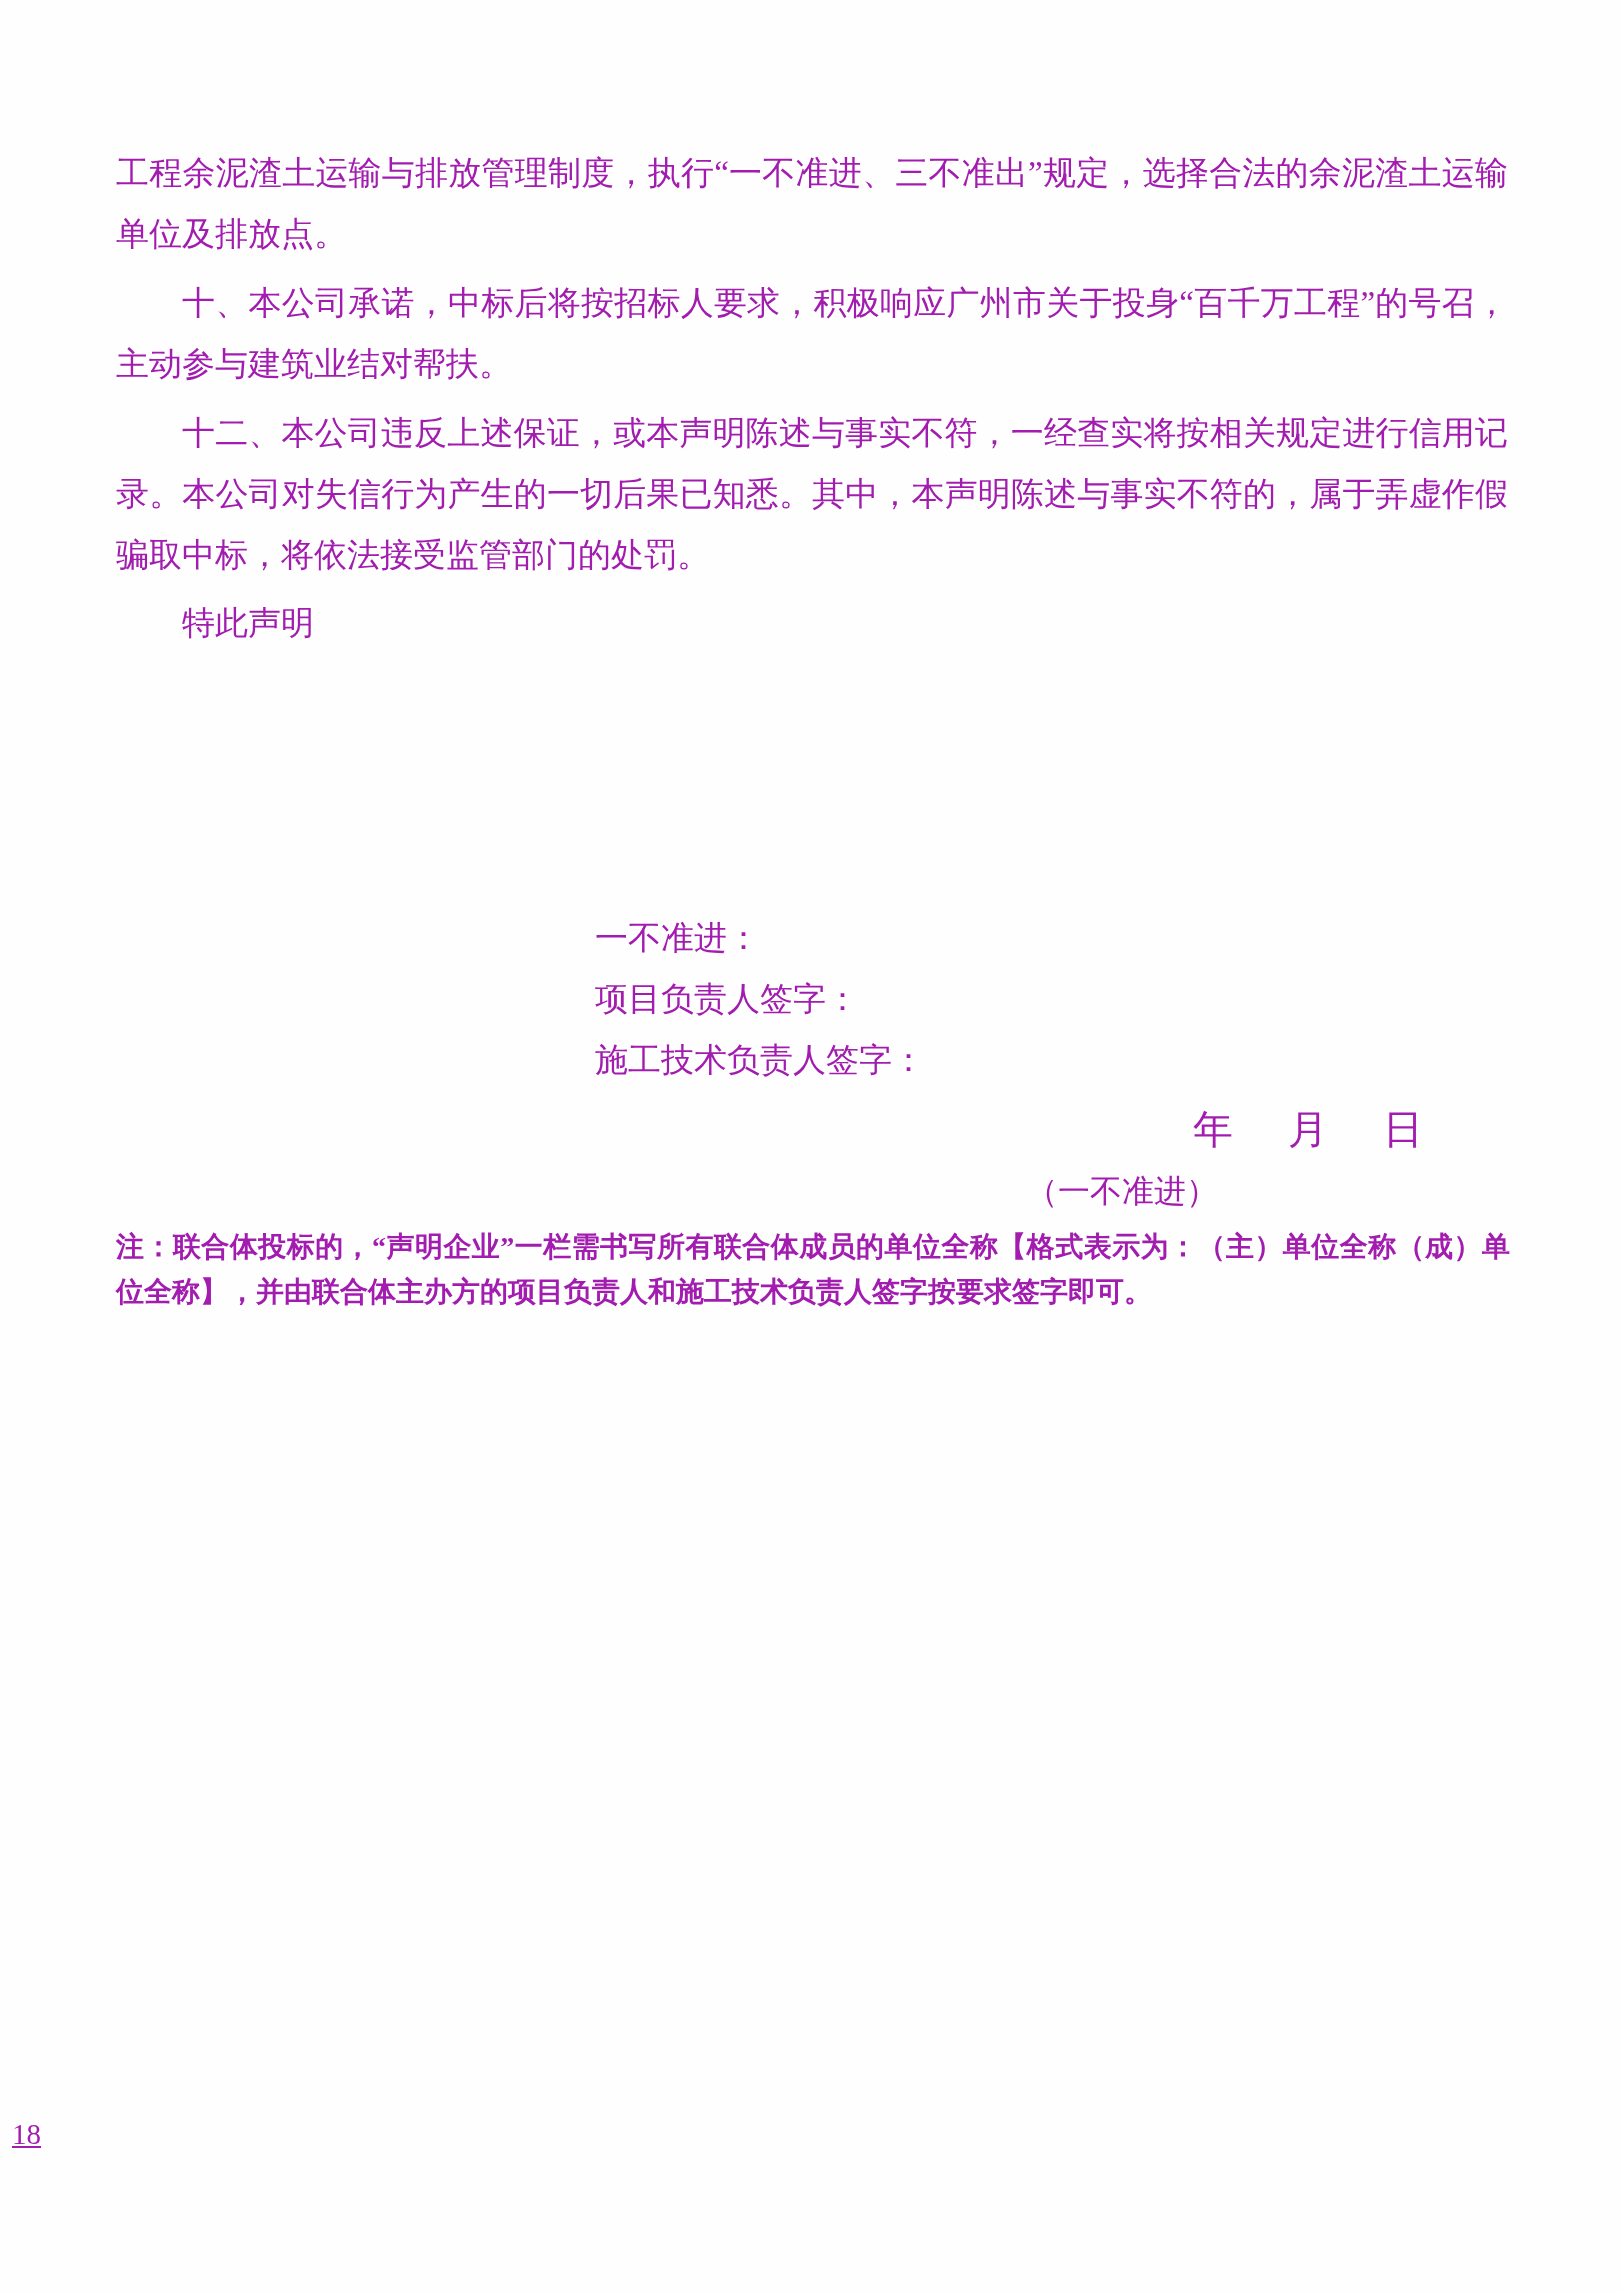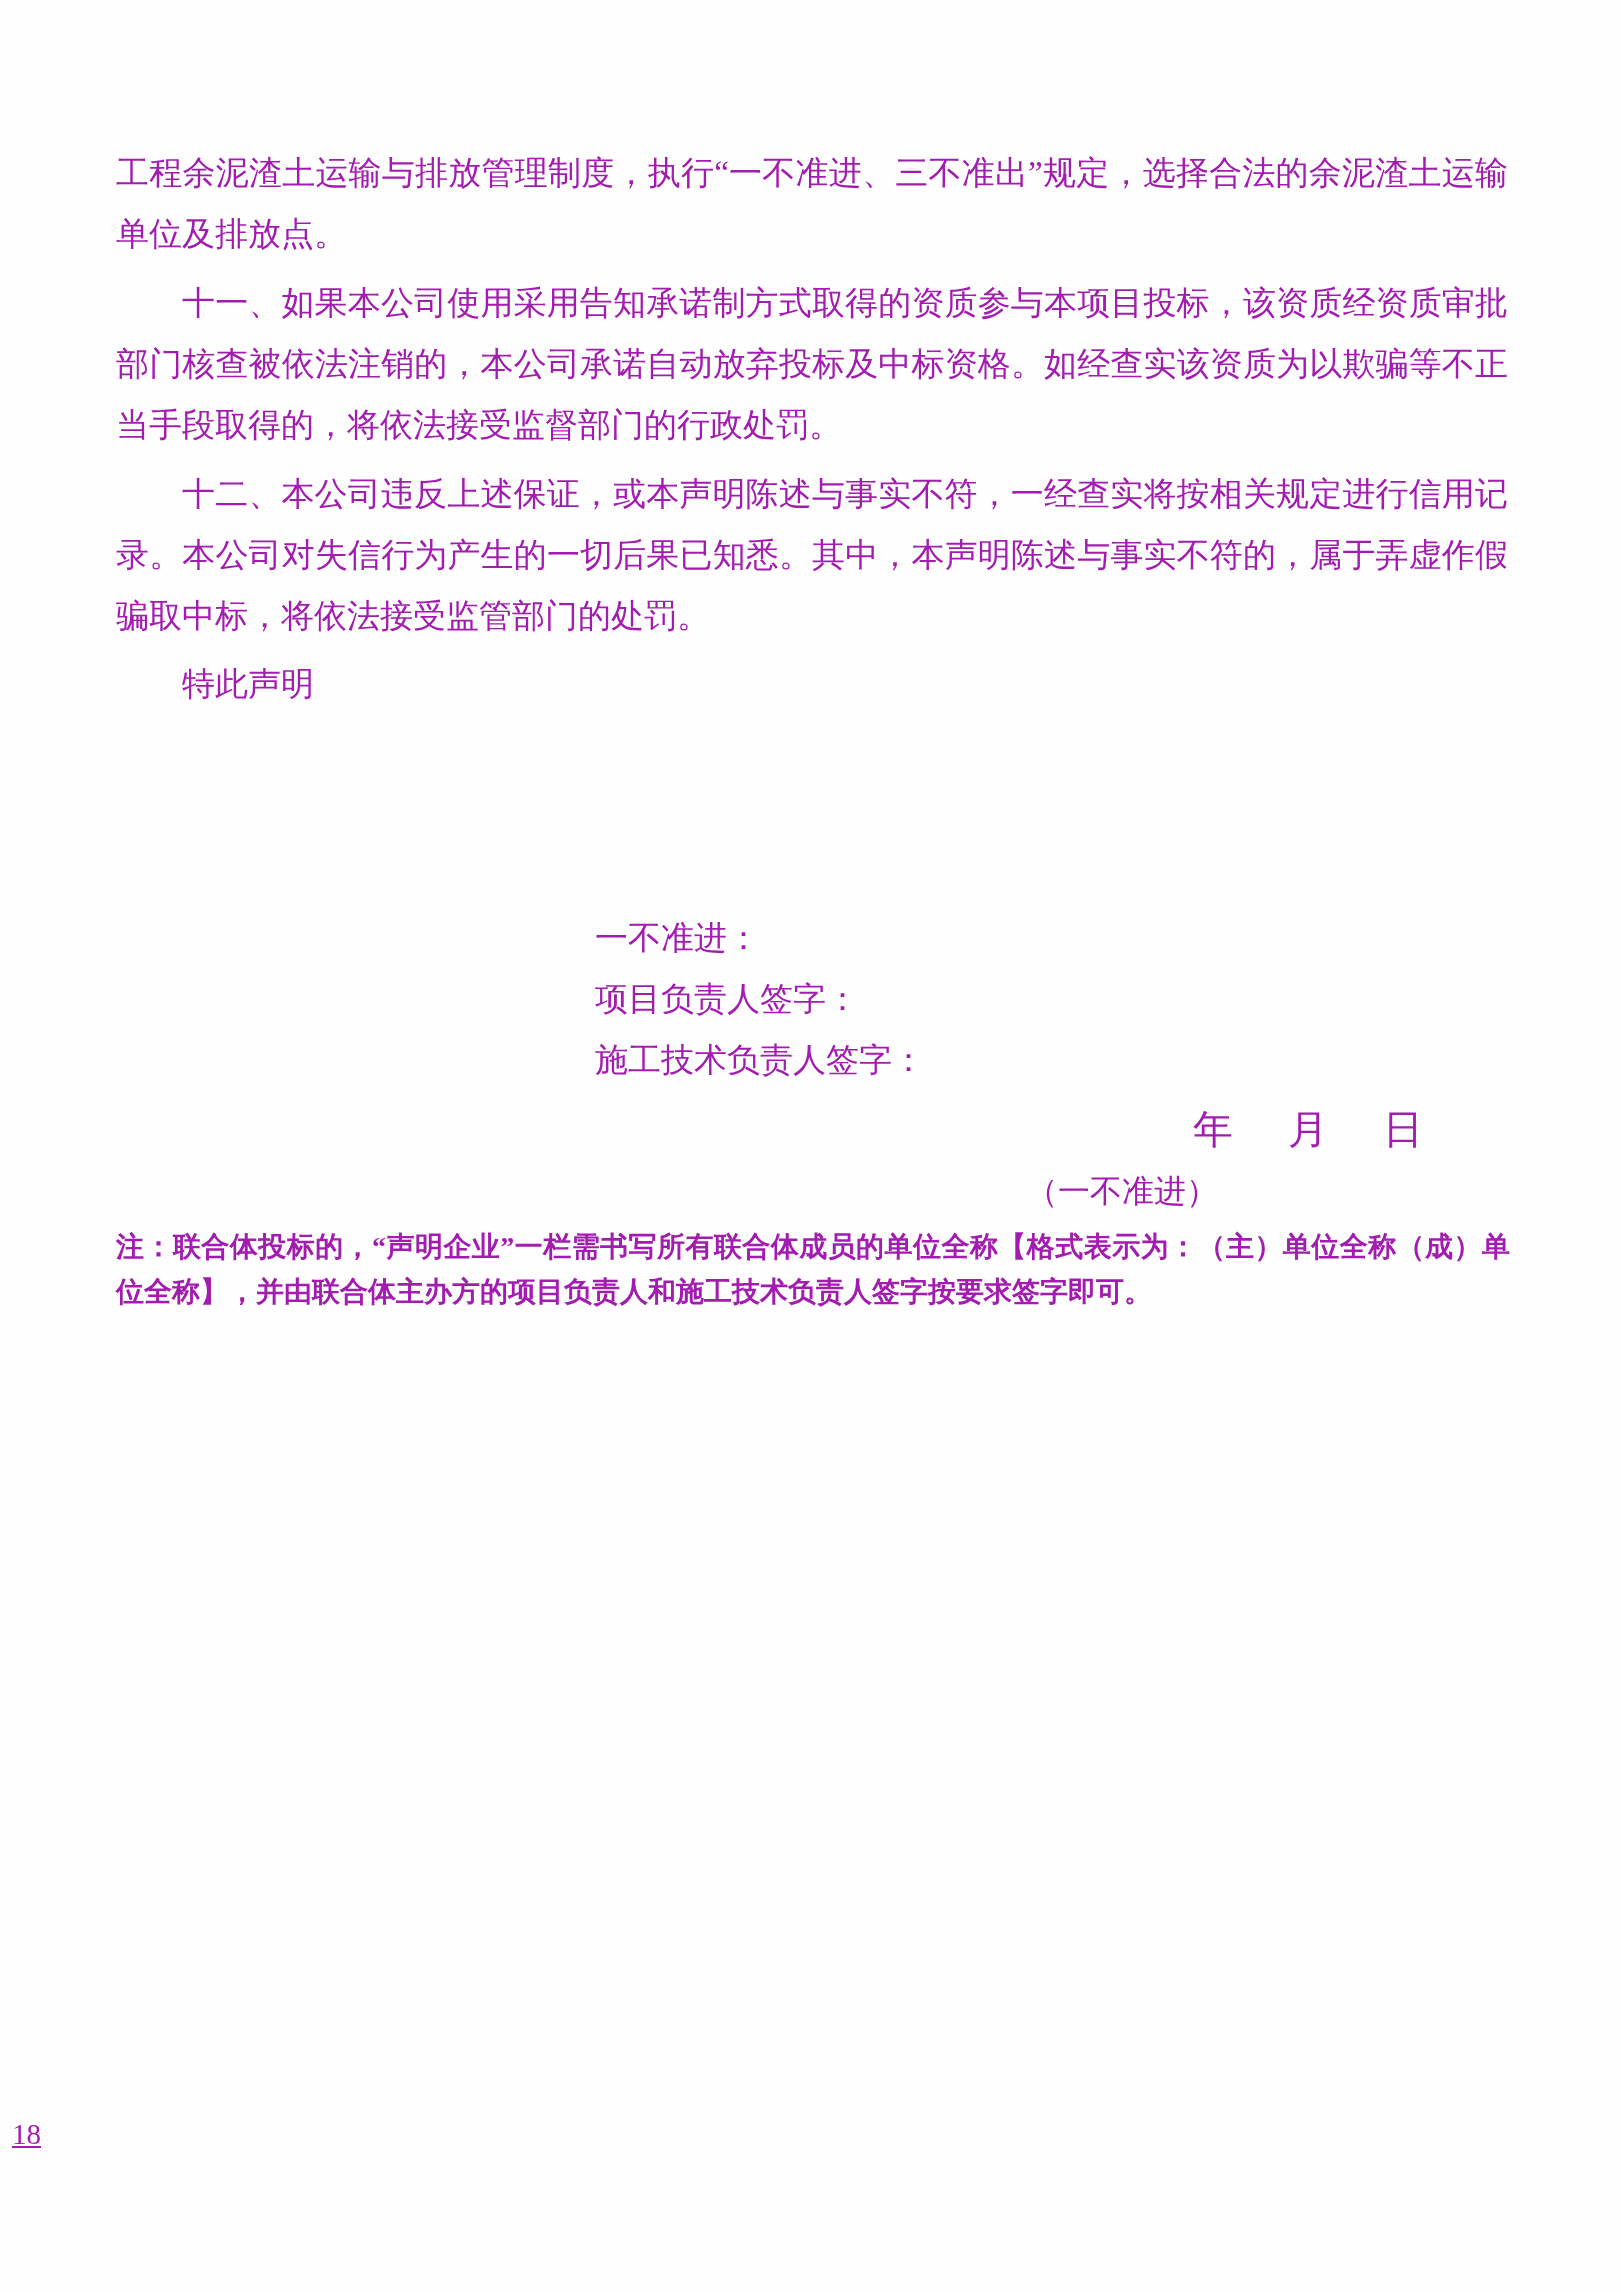--- a/index.html
+++ b/index.html
@@ -86,21 +86,21 @@
     text-decoration: underline;
   }
 </style>
 </head>
 <body>
 
 <div class="page">
 
   <div class="body-text">
     <p class="no-indent">工程余泥渣土运输与排放管理制度，执行“一不准进、三不准出”规定，选择合法的余泥渣土运输单位及排放点。</p>
-    <p>十一、如果本公司使用采用告知承诺制方式取得的资质参与本项目投标，该资质经资质审批部门核查被依法注销的，本公司承诺自动放弃投标及中标资格。如经查实该资质为以欺骗等不正当手段取得的，将依法接受监督部门的行政处罚。</p>
+    <p>十、本公司承诺，中标后将按招标人要求，积极响应广州市关于投身“百千万工程”的号召，主动参与建筑业结对帮扶。</p>
     <p>十二、本公司违反上述保证，或本声明陈述与事实不符，一经查实将按相关规定进行信用记录。本公司对失信行为产生的一切后果已知悉。其中，本声明陈述与事实不符的，属于弄虚作假骗取中标，将依法接受监管部门的处罚。</p>
     <p>特此声明</p>
   </div>
 
   <div class="signature-block">
     <p>一不准进：</p>
     <p>项目负责人签字：</p>
     <p>施工技术负责人签字：</p>
   </div>
 

